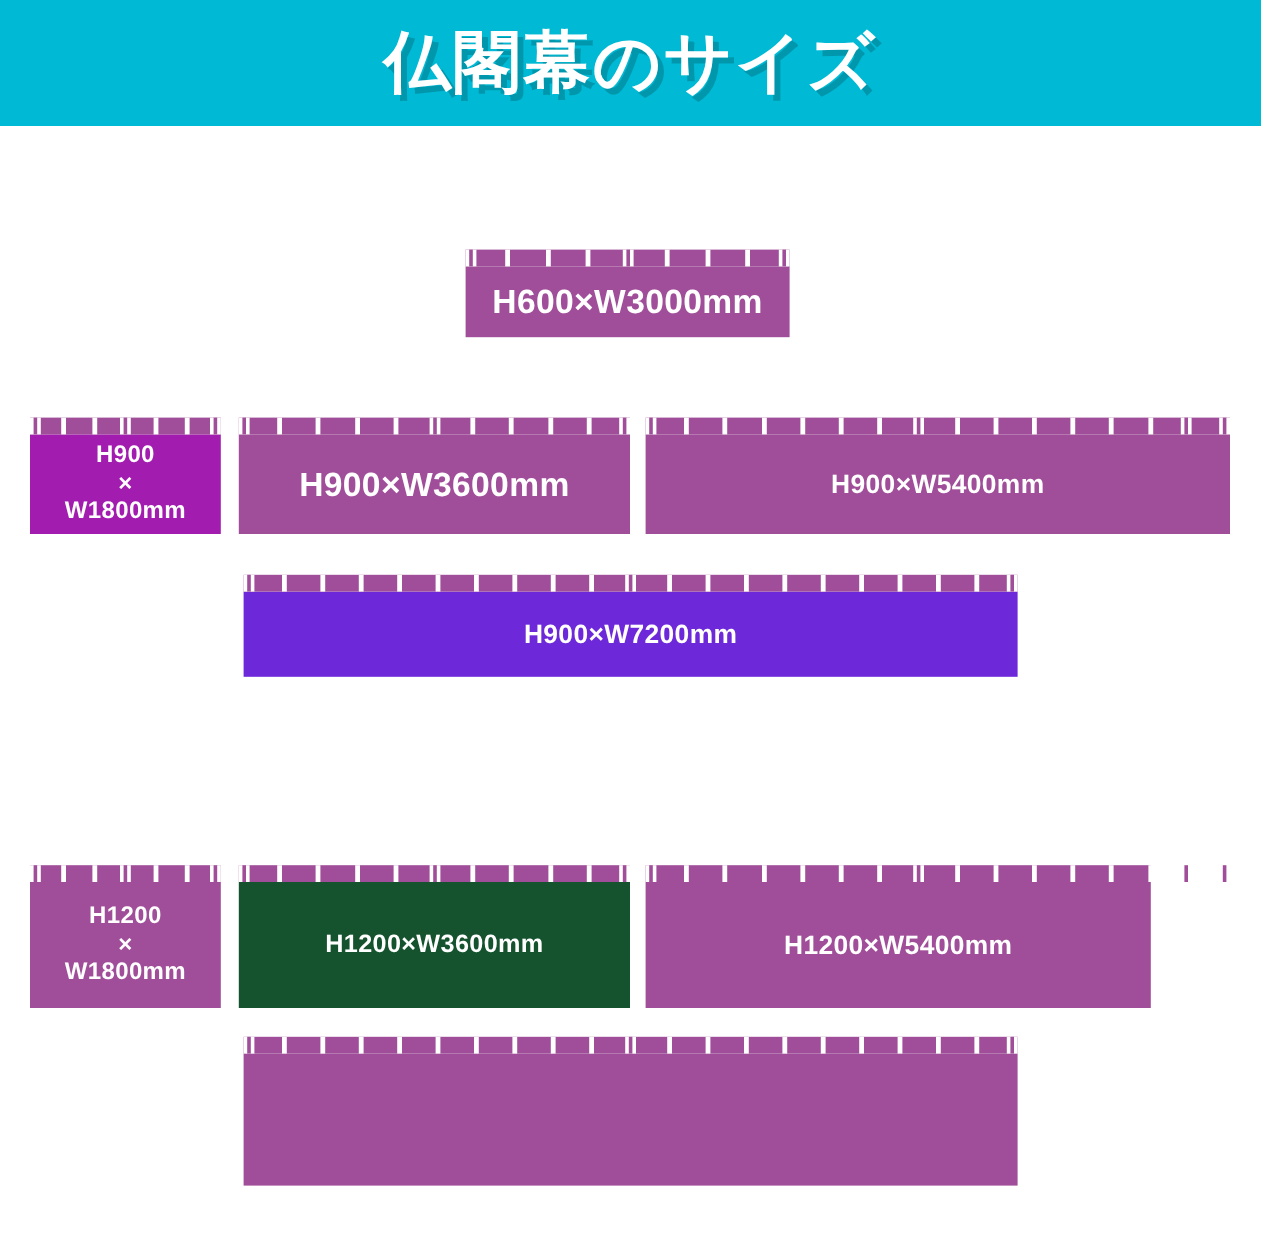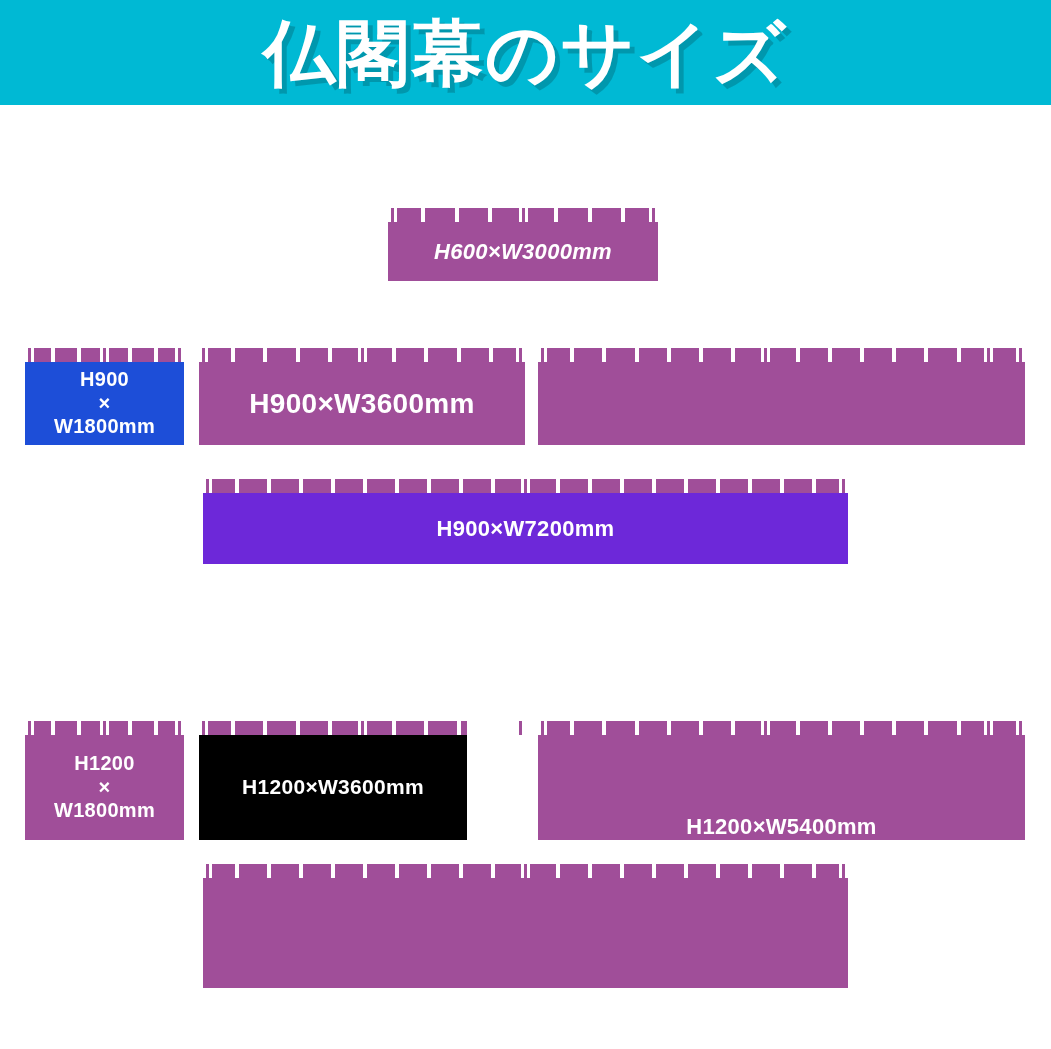--- a/index.html
+++ b/index.html
@@ -21,21 +21,21 @@
     left: 0;
     top: 0;
     width: 1051px;
     height: 105px;
     background: #00b9d4;
     display: flex;
     align-items: center;
     justify-content: center;
   }
   #header-title {
-    font-size: 72px;
+    font-size: 56px;
     font-weight: 700;
     color: #ffffff;
     letter-spacing: 2px;
     line-height: 1;
     text-shadow: 5px 5px 0 rgba(0, 0, 0, 0.18);
     white-space: nowrap;
     font-family: "DejaVu Sans", "Liberation Sans", sans-serif;
   }
 
   
@@ -104,23 +104,23 @@
         <div class="slit-gap" style="left: 66.5px; width: 4px; height: 14px;"></div>
         <div class="slit-gap" style="left: 99.75px; width: 4px; height: 14px;"></div>
         <div class="slit-gap" style="left: 130.5px; width: 9px; height: 14px;"></div>
         <div class="slit" style="left: 133.5px; width: 3px; height: 14px; background: rgb(160, 78, 153);"></div>
         <div class="slit-gap" style="left: 166.25px; width: 4px; height: 14px;"></div>
         <div class="slit-gap" style="left: 199.5px; width: 4px; height: 14px;"></div>
         <div class="slit-gap" style="left: 232.75px; width: 4px; height: 14px;"></div>
         <div class="slit-gap" style="left: 261px; width: 9px; height: 14px;"></div>
         <div class="slit" style="left: 264px; width: 3px; height: 14px; background: rgb(160, 78, 153);"></div>
       </div>
-      <div class="banner-label" style="font-size: 22px; font-style: italic;">H600×W3000mm</div>
-    </div>
-    <div class="banner" style="left: 25px; top: 362px; width: 159px; height: 83px; background: #1d4ed8;">
+      <div class="banner-label" style="font-size: 28px;">H600×W3000mm</div>
+    </div>
+    <div class="banner" style="left: 25px; top: 362px; width: 159px; height: 83px; background: #a21caf;">
       <div class="slit-strip" style="height: 14px; top: -14px; background: rgb(160, 78, 153);">
         <div class="slit-gap" style="left: 0px; width: 9px; height: 14px;"></div>
         <div class="slit" style="left: 3px; width: 3px; height: 14px; background: rgb(160, 78, 153);"></div>
         <div class="slit-gap" style="left: 25.8333px; width: 4px; height: 14px;"></div>
         <div class="slit-gap" style="left: 51.6667px; width: 4px; height: 14px;"></div>
         <div class="slit-gap" style="left: 75px; width: 9px; height: 14px;"></div>
         <div class="slit" style="left: 78px; width: 3px; height: 14px; background: rgb(160, 78, 153);"></div>
         <div class="slit-gap" style="left: 103.333px; width: 4px; height: 14px;"></div>
         <div class="slit-gap" style="left: 129.167px; width: 4px; height: 14px;"></div>
         <div class="slit-gap" style="left: 150px; width: 9px; height: 14px;"></div>
@@ -165,20 +165,21 @@
         <div class="slit-gap" style="left: 289.8px; width: 4px; height: 14px;"></div>
         <div class="slit-gap" style="left: 322px; width: 4px; height: 14px;"></div>
         <div class="slit-gap" style="left: 354.2px; width: 4px; height: 14px;"></div>
         <div class="slit-gap" style="left: 386.4px; width: 4px; height: 14px;"></div>
         <div class="slit-gap" style="left: 418.6px; width: 4px; height: 14px;"></div>
         <div class="slit-gap" style="left: 446.133px; width: 9px; height: 14px;"></div>
         <div class="slit" style="left: 449.133px; width: 3px; height: 14px; background: rgb(160, 78, 153);"></div>
         <div class="slit-gap" style="left: 478px; width: 9px; height: 14px;"></div>
         <div class="slit" style="left: 481px; width: 3px; height: 14px; background: rgb(160, 78, 153);"></div>
       </div>
+      <div class="banner-label" style="font-size: 22px;">H900×W5400mm</div>
     </div>
     <div class="banner" style="left: 203px; top: 493px; width: 645px; height: 71px; background: #6d28d9;">
       <div class="slit-strip" style="height: 14px; top: -14px; background: rgb(160, 78, 153);">
         <div class="slit-gap" style="left: 0px; width: 9px; height: 14px;"></div>
         <div class="slit" style="left: 3px; width: 3px; height: 14px; background: rgb(160, 78, 153);"></div>
         <div class="slit-gap" style="left: 32.05px; width: 4px; height: 14px;"></div>
         <div class="slit-gap" style="left: 64.1px; width: 4px; height: 14px;"></div>
         <div class="slit-gap" style="left: 96.15px; width: 4px; height: 14px;"></div>
         <div class="slit-gap" style="left: 128.2px; width: 4px; height: 14px;"></div>
         <div class="slit-gap" style="left: 160.25px; width: 4px; height: 14px;"></div>
@@ -212,40 +213,40 @@
         <div class="slit" style="left: 78px; width: 3px; height: 14px; background: rgb(160, 78, 153);"></div>
         <div class="slit-gap" style="left: 103.333px; width: 4px; height: 14px;"></div>
         <div class="slit-gap" style="left: 129.167px; width: 4px; height: 14px;"></div>
         <div class="slit-gap" style="left: 150px; width: 9px; height: 14px;"></div>
         <div class="slit" style="left: 153px; width: 3px; height: 14px; background: rgb(160, 78, 153);"></div>
       </div>
       <div class="banner-label" style="font-size: 20px;">H1200
 ×
 W1800mm</div>
     </div>
-    <div class="banner" style="left: 199px; top: 735px; width: 268px; height: 105px; background: #000000;">
+    <div class="banner" style="left: 199px; top: 735px; width: 326px; height: 105px; background: #14532d;">
       <div class="slit-strip" style="height: 14px; top: -14px; background: rgb(160, 78, 153);">
         <div class="slit-gap" style="left: 0px; width: 9px; height: 14px;"></div>
         <div class="slit" style="left: 3px; width: 3px; height: 14px; background: rgb(160, 78, 153);"></div>
         <div class="slit-gap" style="left: 32.2px; width: 4px; height: 14px;"></div>
         <div class="slit-gap" style="left: 64.4px; width: 4px; height: 14px;"></div>
         <div class="slit-gap" style="left: 96.6px; width: 4px; height: 14px;"></div>
         <div class="slit-gap" style="left: 128.8px; width: 4px; height: 14px;"></div>
         <div class="slit-gap" style="left: 158.5px; width: 9px; height: 14px;"></div>
         <div class="slit" style="left: 161.5px; width: 3px; height: 14px; background: rgb(160, 78, 153);"></div>
         <div class="slit-gap" style="left: 193.2px; width: 4px; height: 14px;"></div>
         <div class="slit-gap" style="left: 225.4px; width: 4px; height: 14px;"></div>
         <div class="slit-gap" style="left: 257.6px; width: 4px; height: 14px;"></div>
         <div class="slit-gap" style="left: 289.8px; width: 4px; height: 14px;"></div>
         <div class="slit-gap" style="left: 317px; width: 9px; height: 14px;"></div>
         <div class="slit" style="left: 320px; width: 3px; height: 14px; background: rgb(160, 78, 153);"></div>
       </div>
       <div class="banner-label" style="font-size: 21px;">H1200×W3600mm</div>
     </div>
-    <div class="banner" style="left: 538px; top: 735px; width: 487px; height: 105px; background: rgb(160, 78, 153); align-items: flex-end;">
+    <div class="banner" style="left: 538px; top: 735px; width: 421px; height: 105px; background: rgb(160, 78, 153);">
       <div class="slit-strip" style="height: 14px; top: -14px; background: rgb(160, 78, 153);">
         <div class="slit-gap" style="left: 0px; width: 9px; height: 14px;"></div>
         <div class="slit" style="left: 3px; width: 3px; height: 14px; background: rgb(160, 78, 153);"></div>
         <div class="slit-gap" style="left: 32.2px; width: 4px; height: 14px;"></div>
         <div class="slit-gap" style="left: 64.4px; width: 4px; height: 14px;"></div>
         <div class="slit-gap" style="left: 96.6px; width: 4px; height: 14px;"></div>
         <div class="slit-gap" style="left: 128.8px; width: 4px; height: 14px;"></div>
         <div class="slit-gap" style="left: 161px; width: 4px; height: 14px;"></div>
         <div class="slit-gap" style="left: 193.2px; width: 4px; height: 14px;"></div>
         <div class="slit-gap" style="left: 223.067px; width: 9px; height: 14px;"></div>

